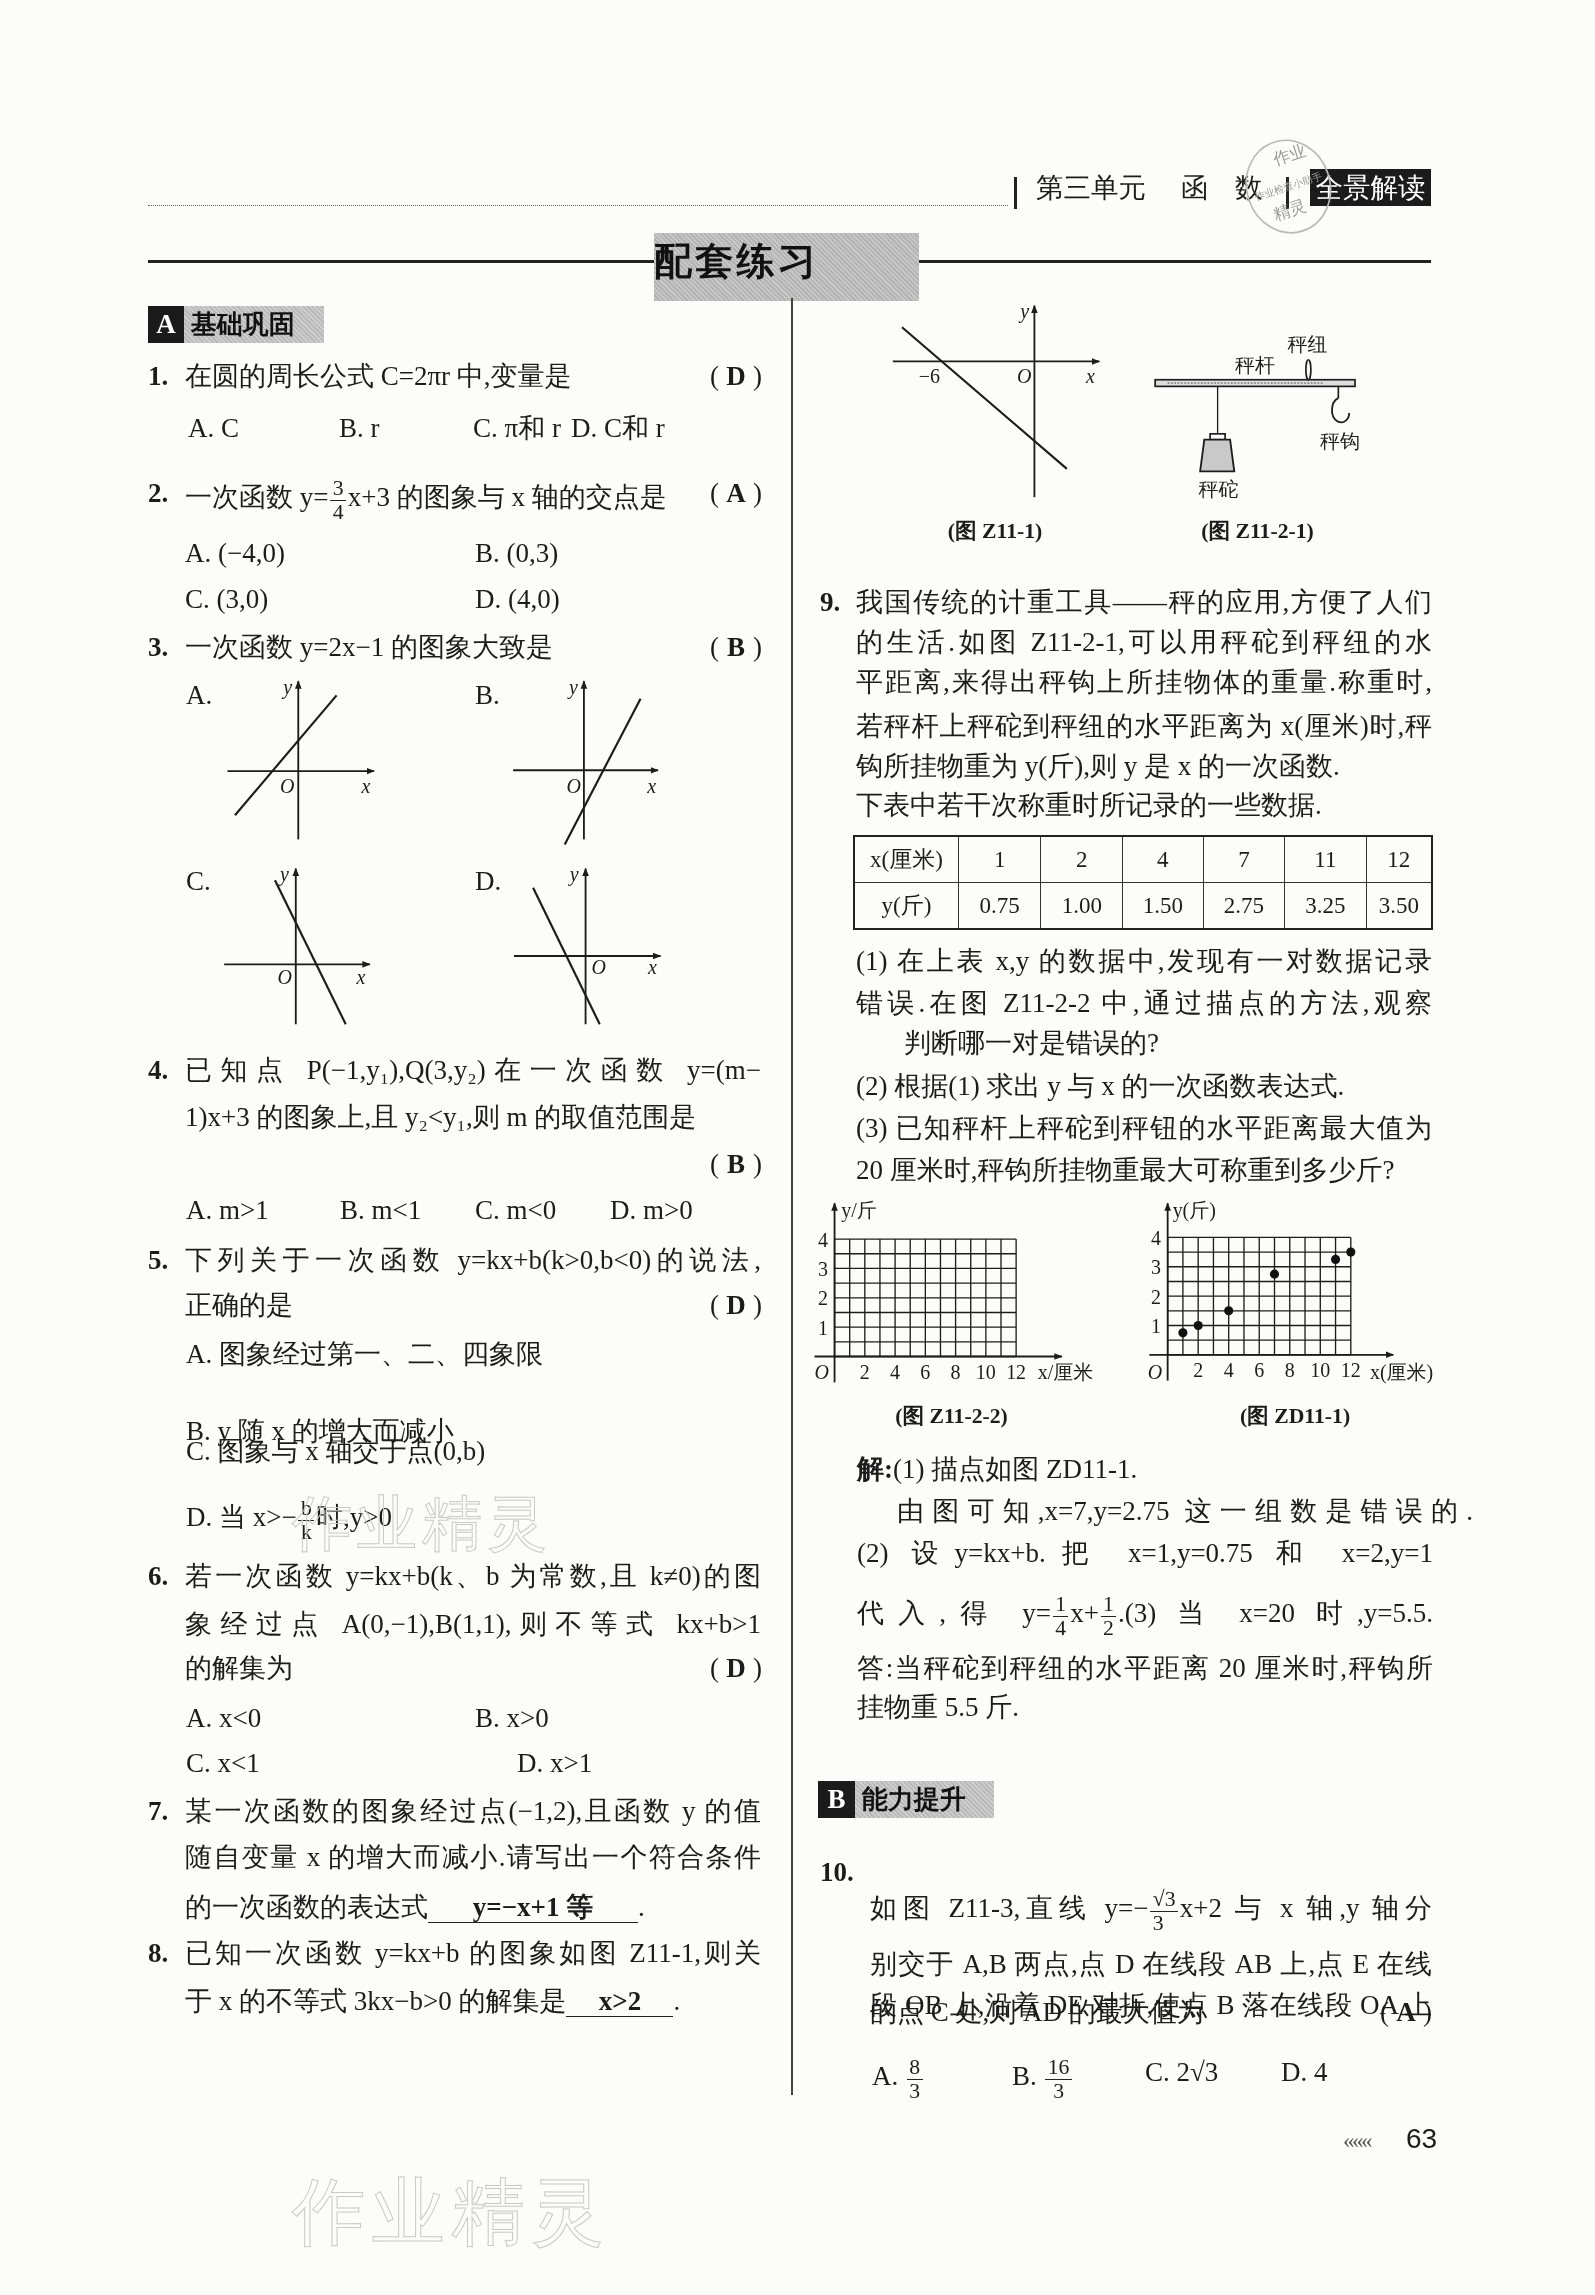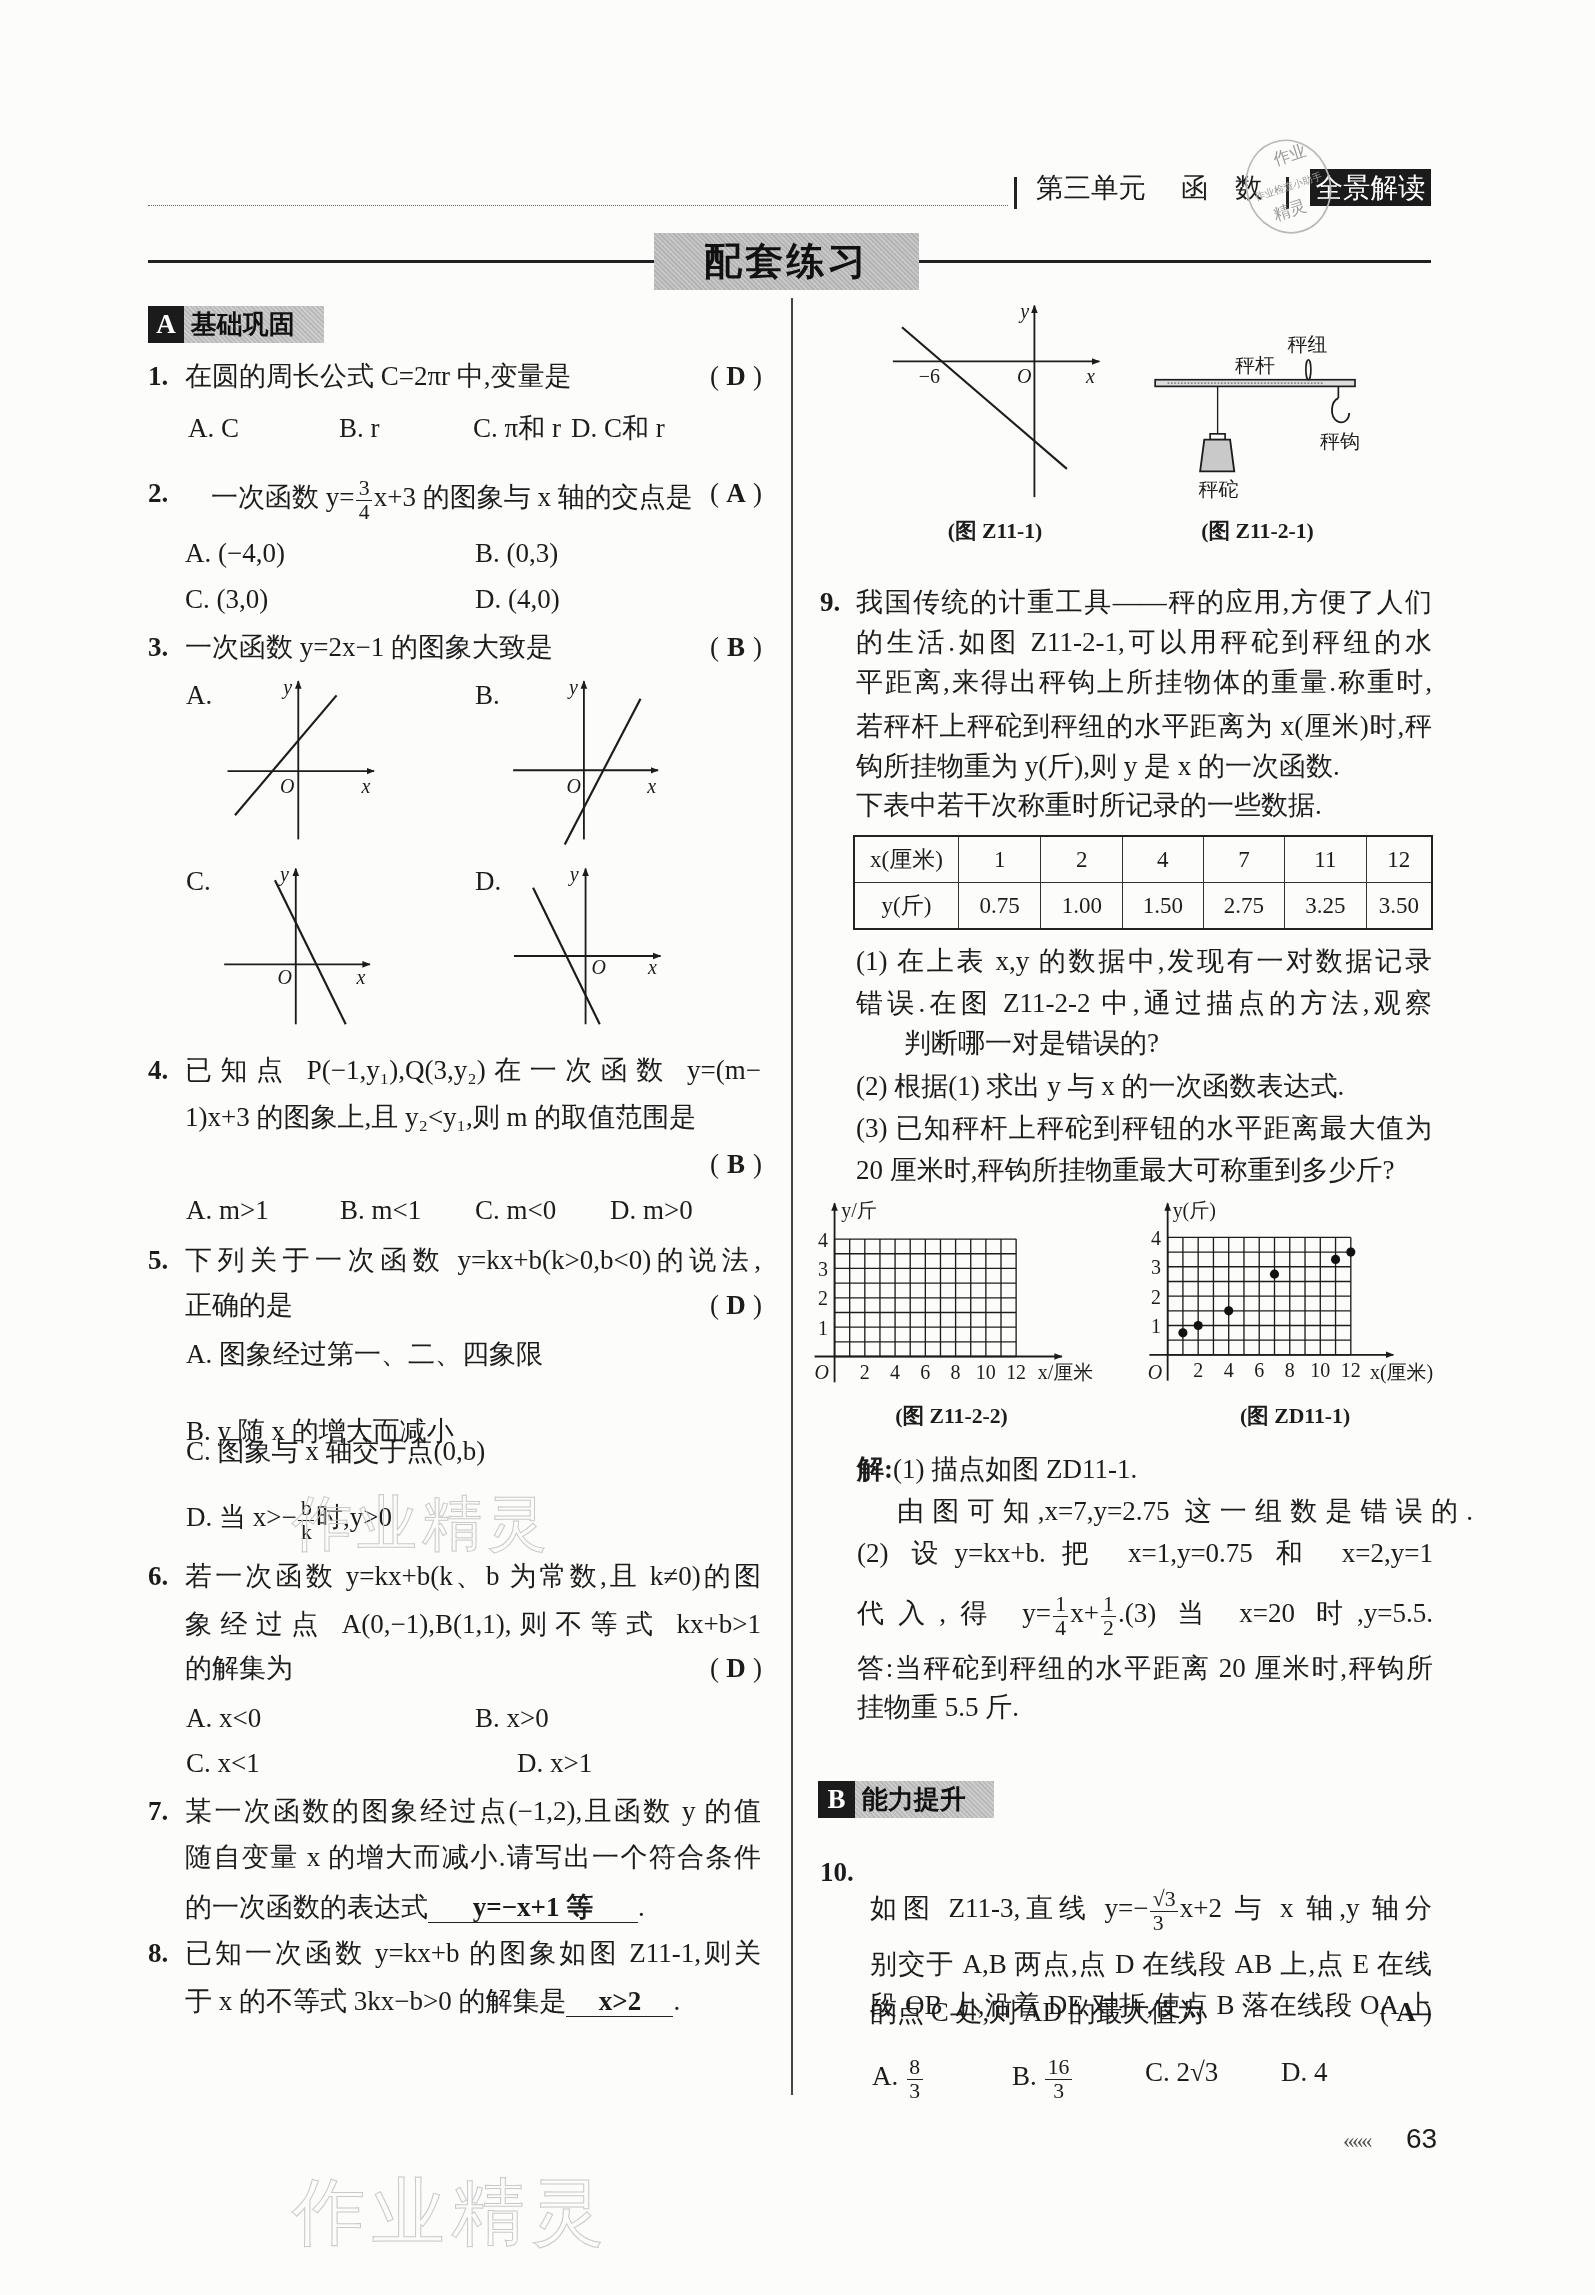--- a/index.html
+++ b/index.html
@@ -14,23 +14,23 @@
   .paren{position:absolute;width:52px;display:flex;justify-content:space-between;font-size:27px;line-height:33px;height:33px;}
   .paren .ans{font-weight:bold;}
   .frac{display:inline-block;vertical-align:middle;text-align:center;font-size:21.7px;line-height:22.5px;margin:0 1.7px;}
   .frac>span{display:block;padding:0 2.5px;}
   .frac .n{border-bottom:1.7px solid #222;}
   .blank{display:inline-block;border-bottom:1.7px solid #222;text-align:center;font-weight:bold;line-height:30px;}
   .hdr{position:absolute;font-family:"DejaVu Sans","Liberation Sans",sans-serif;font-size:27.5px;line-height:37px;}
   .badge-black{position:absolute;background:#1b1b1b;color:#fff;font-family:"DejaVu Sans",sans-serif;
        font-size:27.5px;line-height:37px;height:37px;text-align:center;}
   .vbar{position:absolute;width:2.5px;background:#222;}
-  .banner{position:absolute;left:654px;top:233px;width:265px;height:57px;
+  .banner{position:absolute;left:654px;top:233px;width:265px;height:68px;
        background:repeating-linear-gradient(45deg,#b3b3b3 0 1.7px,#c7c7c7 1.7px 3.3px);
-       text-align:center;font-family:"DejaVu Sans",sans-serif;font-weight:bold;font-size:38px;line-height:57px;letter-spacing:3.3px;color:#111;}
+       text-align:left;font-family:"DejaVu Sans",sans-serif;font-weight:bold;font-size:38px;line-height:57px;letter-spacing:3.3px;color:#111;}
   .hline{position:absolute;height:2.5px;background:#222;}
   .sec-letter{position:absolute;background:#1b1b1b;color:#fff;font-weight:bold;font-size:27px;text-align:center;}
   .sec-title{position:absolute;background:repeating-linear-gradient(45deg,#b9b9b9 0 1.7px,#cdcdcd 1.7px 3.3px);
        font-family:"DejaVu Sans",sans-serif;font-weight:bold;font-size:26px;padding-left:6.7px;box-sizing:border-box;color:#111;}
   .caption{position:absolute;font-size:21.7px;line-height:27px;font-weight:bold;text-align:center;white-space:nowrap;}
   .data-table{position:absolute;left:853px;top:835px;width:580px;height:93px;border-collapse:collapse;border:2.5px solid #222;font-size:23px;}
   .data-table td{border:1.7px solid #333;text-align:center;padding:0;height:45px;}
   .wm{position:absolute;color:transparent;-webkit-text-stroke:1px #c9c9c9;font-family:"DejaVu Sans",sans-serif;white-space:nowrap;}
   svg.layer{position:absolute;left:0;top:0;}
   svg text{font-family:"Liberation Serif","DejaVu Serif",serif;fill:#1c1c1c;}
@@ -71,21 +71,21 @@
   <span>(</span>
   <span class="ans">D</span>
   <span>)</span>
 </div>
 <div class="t" style="left:188px;top:412px;">A. C</div>
 <div class="t" style="left:339px;top:412px;">B. r</div>
 <div class="t" style="left:473px;top:412px;">C. π和 r</div>
 <div class="t" style="left:571px;top:412px;">D. C和 r</div>
 
 <div class="num" style="left:148px;top:477px;">2.</div>
-<div class="t" style="left:185px;top:477px;margin-left:26px;">
+<div class="t" style="left:185px;top:477px;">
   <span>一次函数 y=</span><span class="frac"><span class="n">3</span><span class="d">4</span></span><span>x+3 的图象与 x 轴的交点是</span>
 </div>
 <div class="paren" style="left:710px;top:477px;">
   <span>(</span>
   <span class="ans">A</span>
   <span>)</span>
 </div>
 <div class="t" style="left:185px;top:537px;font-family:Liberation Serif, serif;">A. (−4,0)</div>
 <div class="t" style="left:475px;top:537px;">B. (0,3)</div>
 <div class="t" style="left:185px;top:583px;">C. (3,0)</div>

